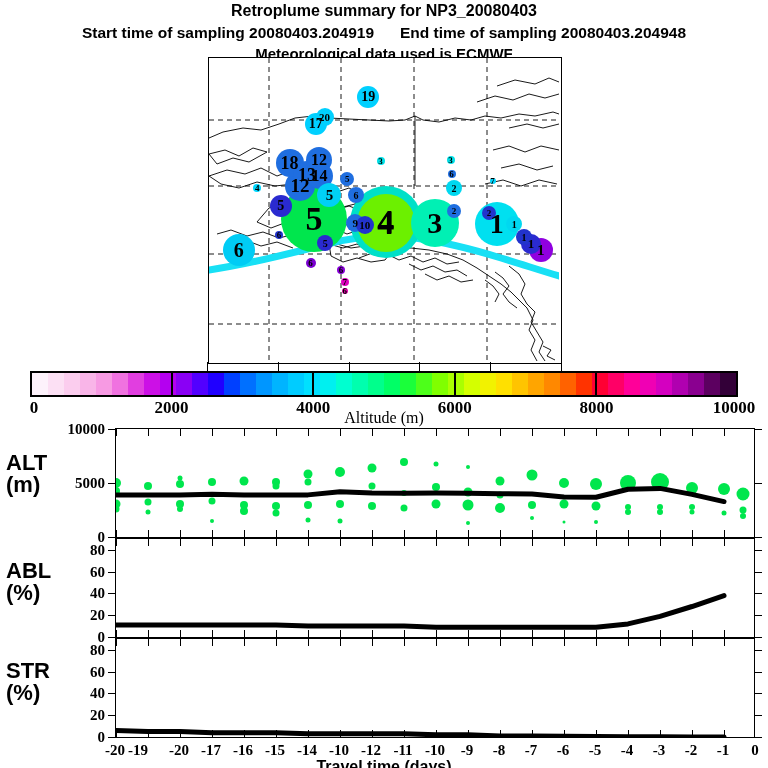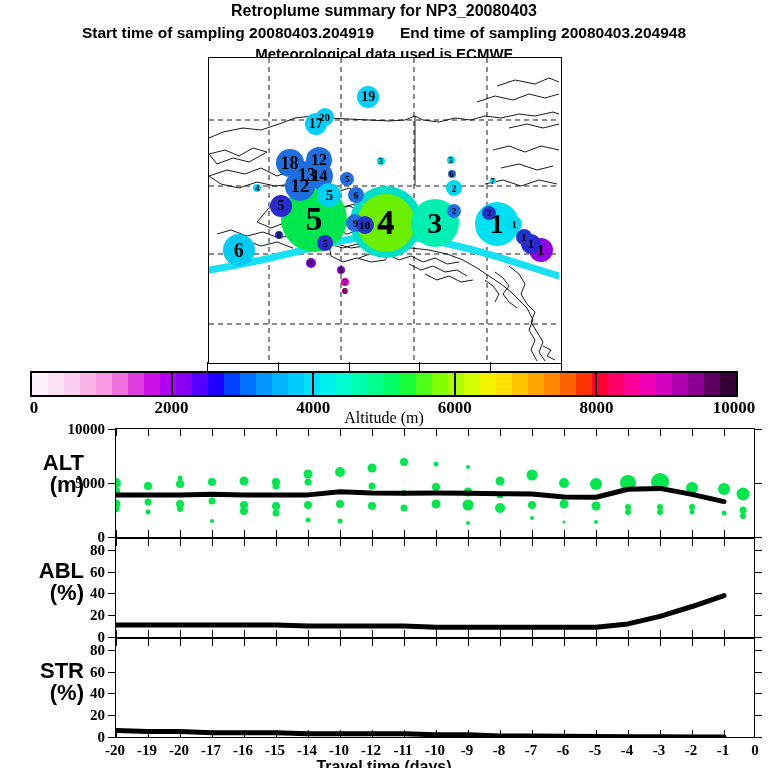--- a/index.html
+++ b/index.html
@@ -33,21 +33,21 @@
               font-family:"Liberation Serif",serif;font-size:16px;}
 
   
   .panel{position:absolute;left:115px;width:640px;border:1px solid #000;
          background:#fff;box-sizing:border-box;overflow:hidden;}
   #panel-alt{top:428px;height:110px;}
   #panel-abl{top:538px;height:100px;}
   #panel-str{top:638px;height:100px;}
   .ylab{position:absolute;font-family:"Liberation Serif",serif;font-weight:bold;
         font-size:15px;text-align:right;transform:translateY(-50%);}
-  .rowlab{position:absolute;font-weight:bold;font-size:22px;text-align:right;
+  .rowlab{position:absolute;font-weight:bold;font-size:22px;text-align:left;
           line-height:1.02;}
   #lab-alt{left:6px;top:452px;width:78px;}
   #lab-abl{left:6px;top:560px;width:78px;}
   #lab-str{left:6px;top:660px;width:78px;}
   .xtk{position:absolute;bottom:0;width:1px;height:7px;background:#000;}
   .xtk.top{top:0;bottom:auto;}
   .xlab{position:absolute;top:742px;font-family:"Liberation Serif",serif;
         font-weight:bold;font-size:15px;transform:translateX(-50%);}
   #xaxis-title{position:absolute;left:0;top:758px;width:768px;text-align:center;
                font-weight:bold;font-size:16px;}
@@ -518,21 +518,21 @@
     <div style="position: absolute; left: 108px; top: 693.444px; width: 7px; height: 1px; background: rgb(0, 0, 0);"></div>
     <div style="position: absolute; left: 755px; top: 693.444px; width: 7px; height: 1px; background: rgb(0, 0, 0);"></div>
     <div class="ylab" style="left: 39px; width: 66px; top: 693.444px;">40</div>
     <div style="position: absolute; left: 108px; top: 671.667px; width: 7px; height: 1px; background: rgb(0, 0, 0);"></div>
     <div style="position: absolute; left: 755px; top: 671.667px; width: 7px; height: 1px; background: rgb(0, 0, 0);"></div>
     <div class="ylab" style="left: 39px; width: 66px; top: 671.667px;">60</div>
     <div style="position: absolute; left: 108px; top: 649.889px; width: 7px; height: 1px; background: rgb(0, 0, 0);"></div>
     <div style="position: absolute; left: 755px; top: 649.889px; width: 7px; height: 1px; background: rgb(0, 0, 0);"></div>
     <div class="ylab" style="left: 39px; width: 66px; top: 649.889px;">80</div>
     <div class="xlab" style="left: 115px;">-20</div>
-    <div class="xlab" style="left: 147px;">-19</div>
+    <div class="xlab" style="left: 138px;">-19</div>
     <div class="xlab" style="left: 179px;">-20</div>
     <div class="xlab" style="left: 211px;">-17</div>
     <div class="xlab" style="left: 243px;">-16</div>
     <div class="xlab" style="left: 275px;">-15</div>
     <div class="xlab" style="left: 307px;">-14</div>
     <div class="xlab" style="left: 339px;">-10</div>
     <div class="xlab" style="left: 371px;">-12</div>
     <div class="xlab" style="left: 403px;">-11</div>
     <div class="xlab" style="left: 435px;">-10</div>
     <div class="xlab" style="left: 467px;">-9</div>

